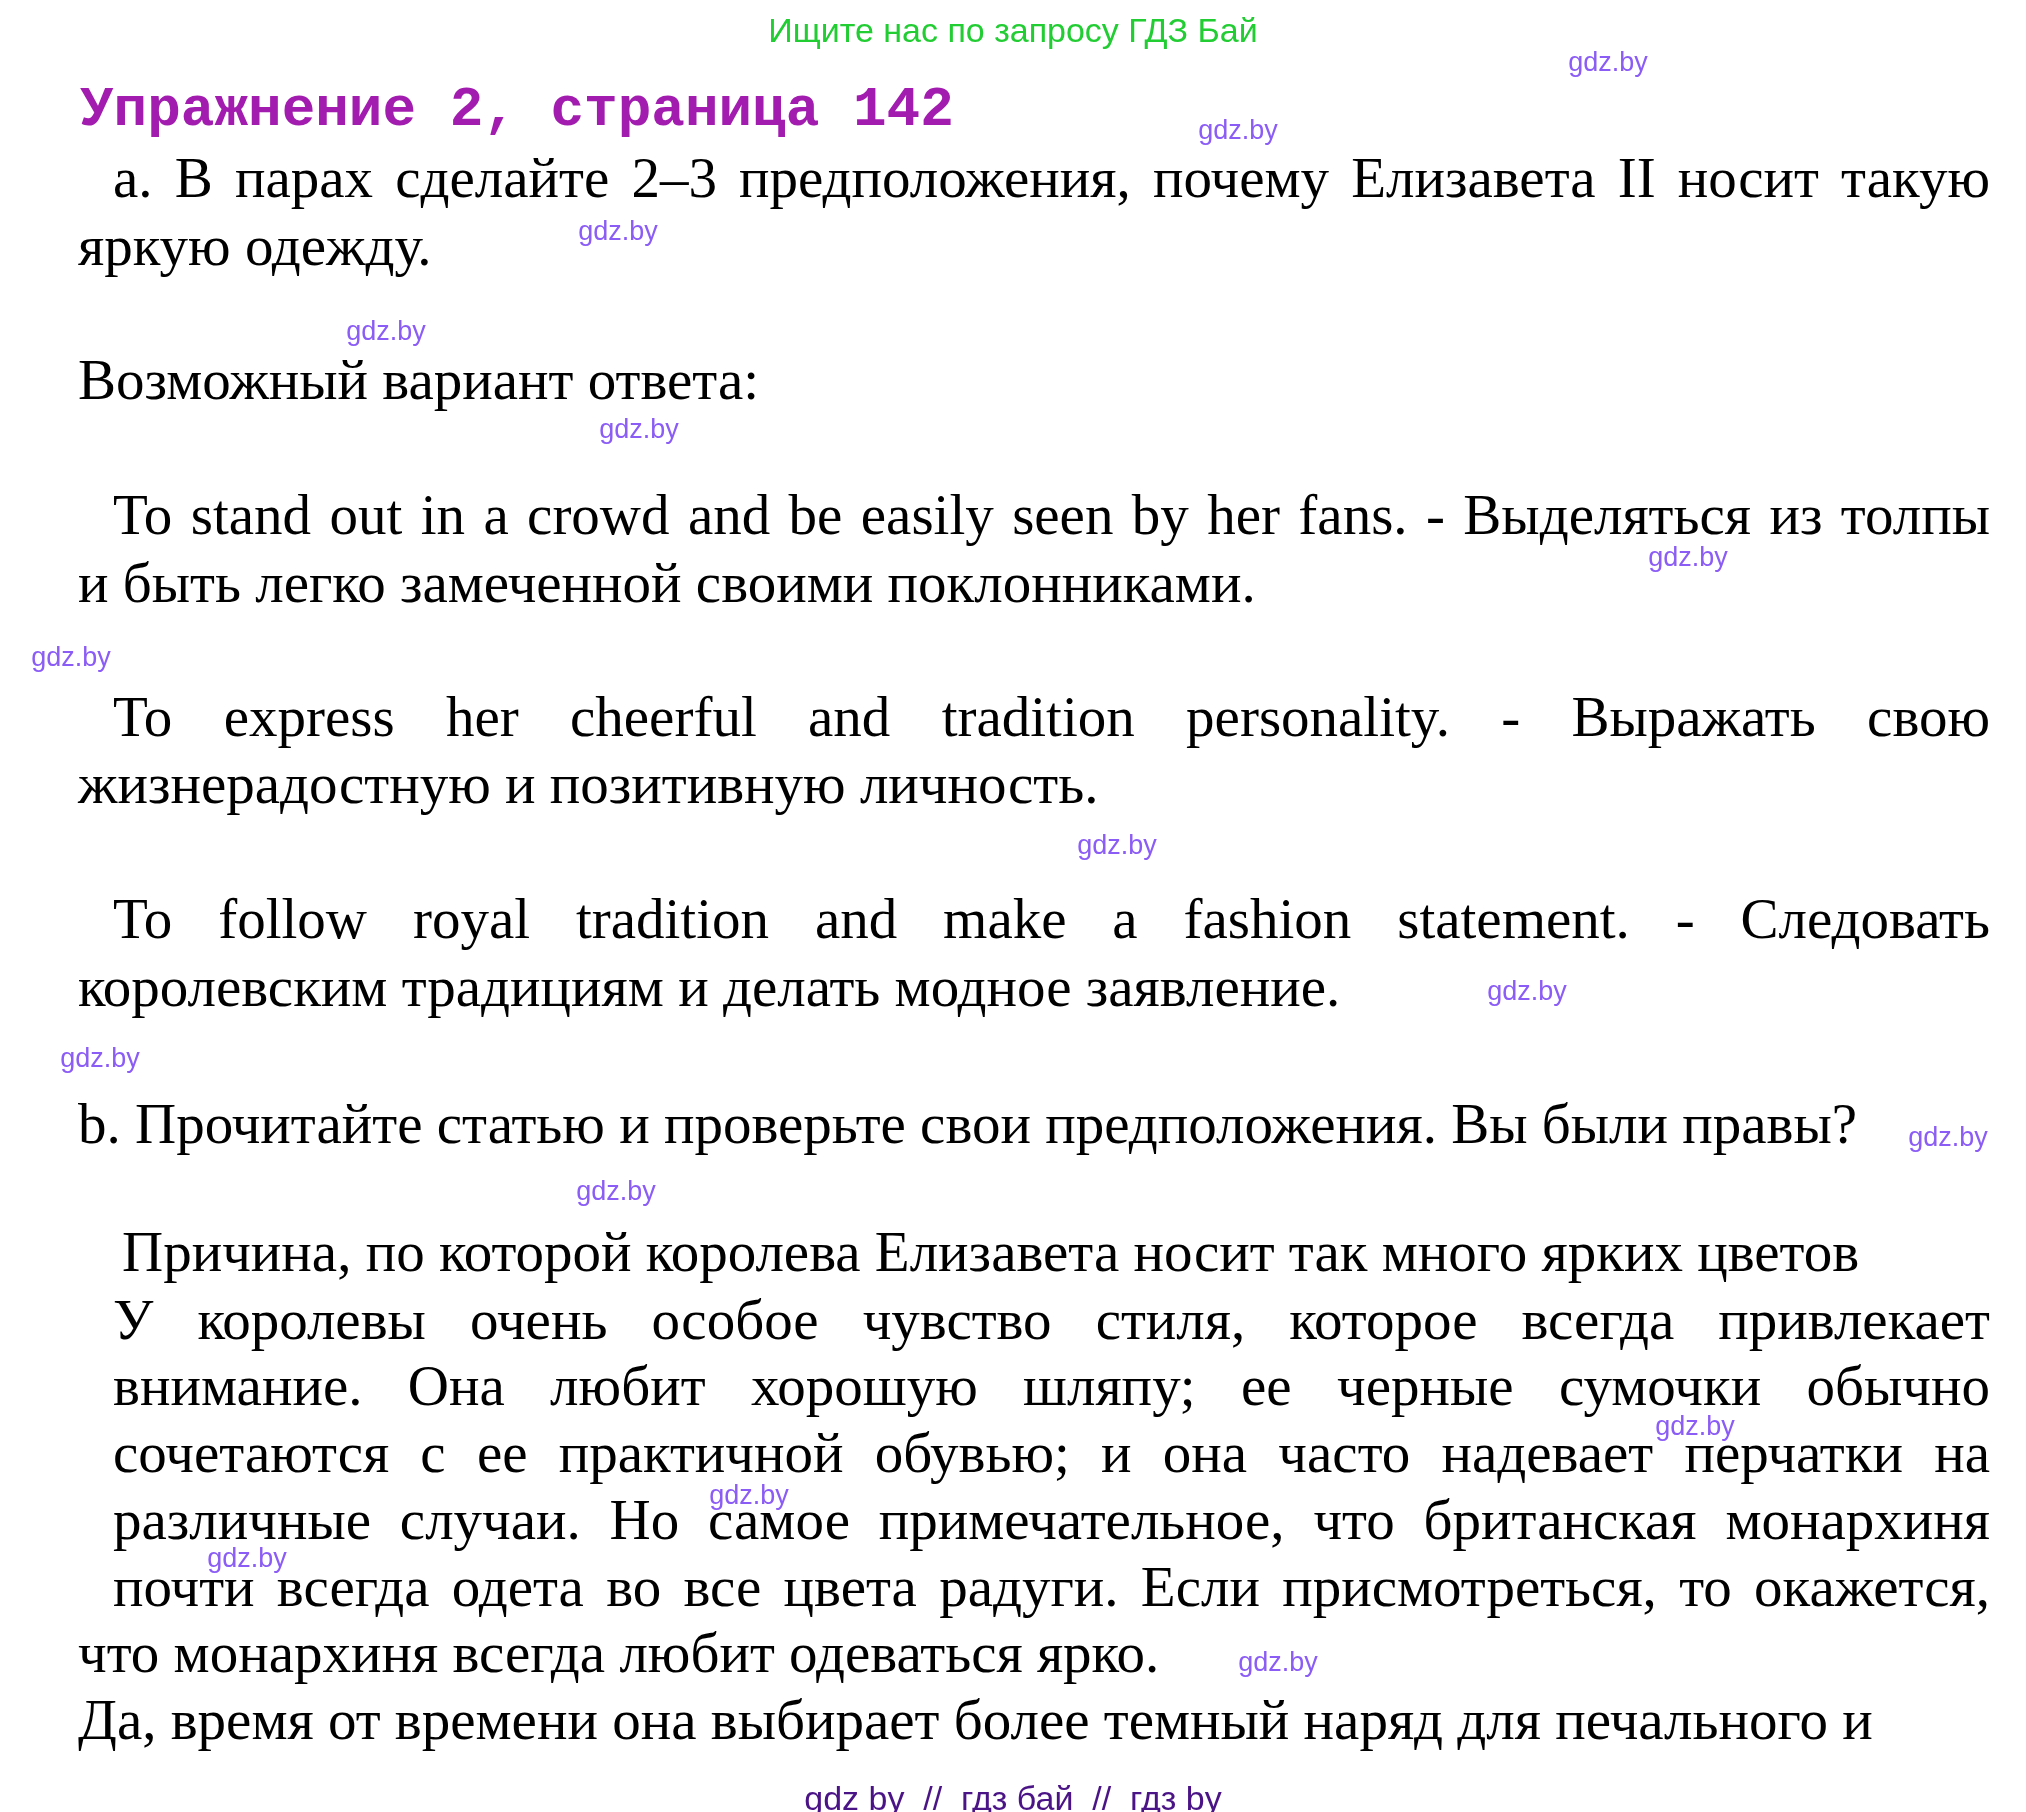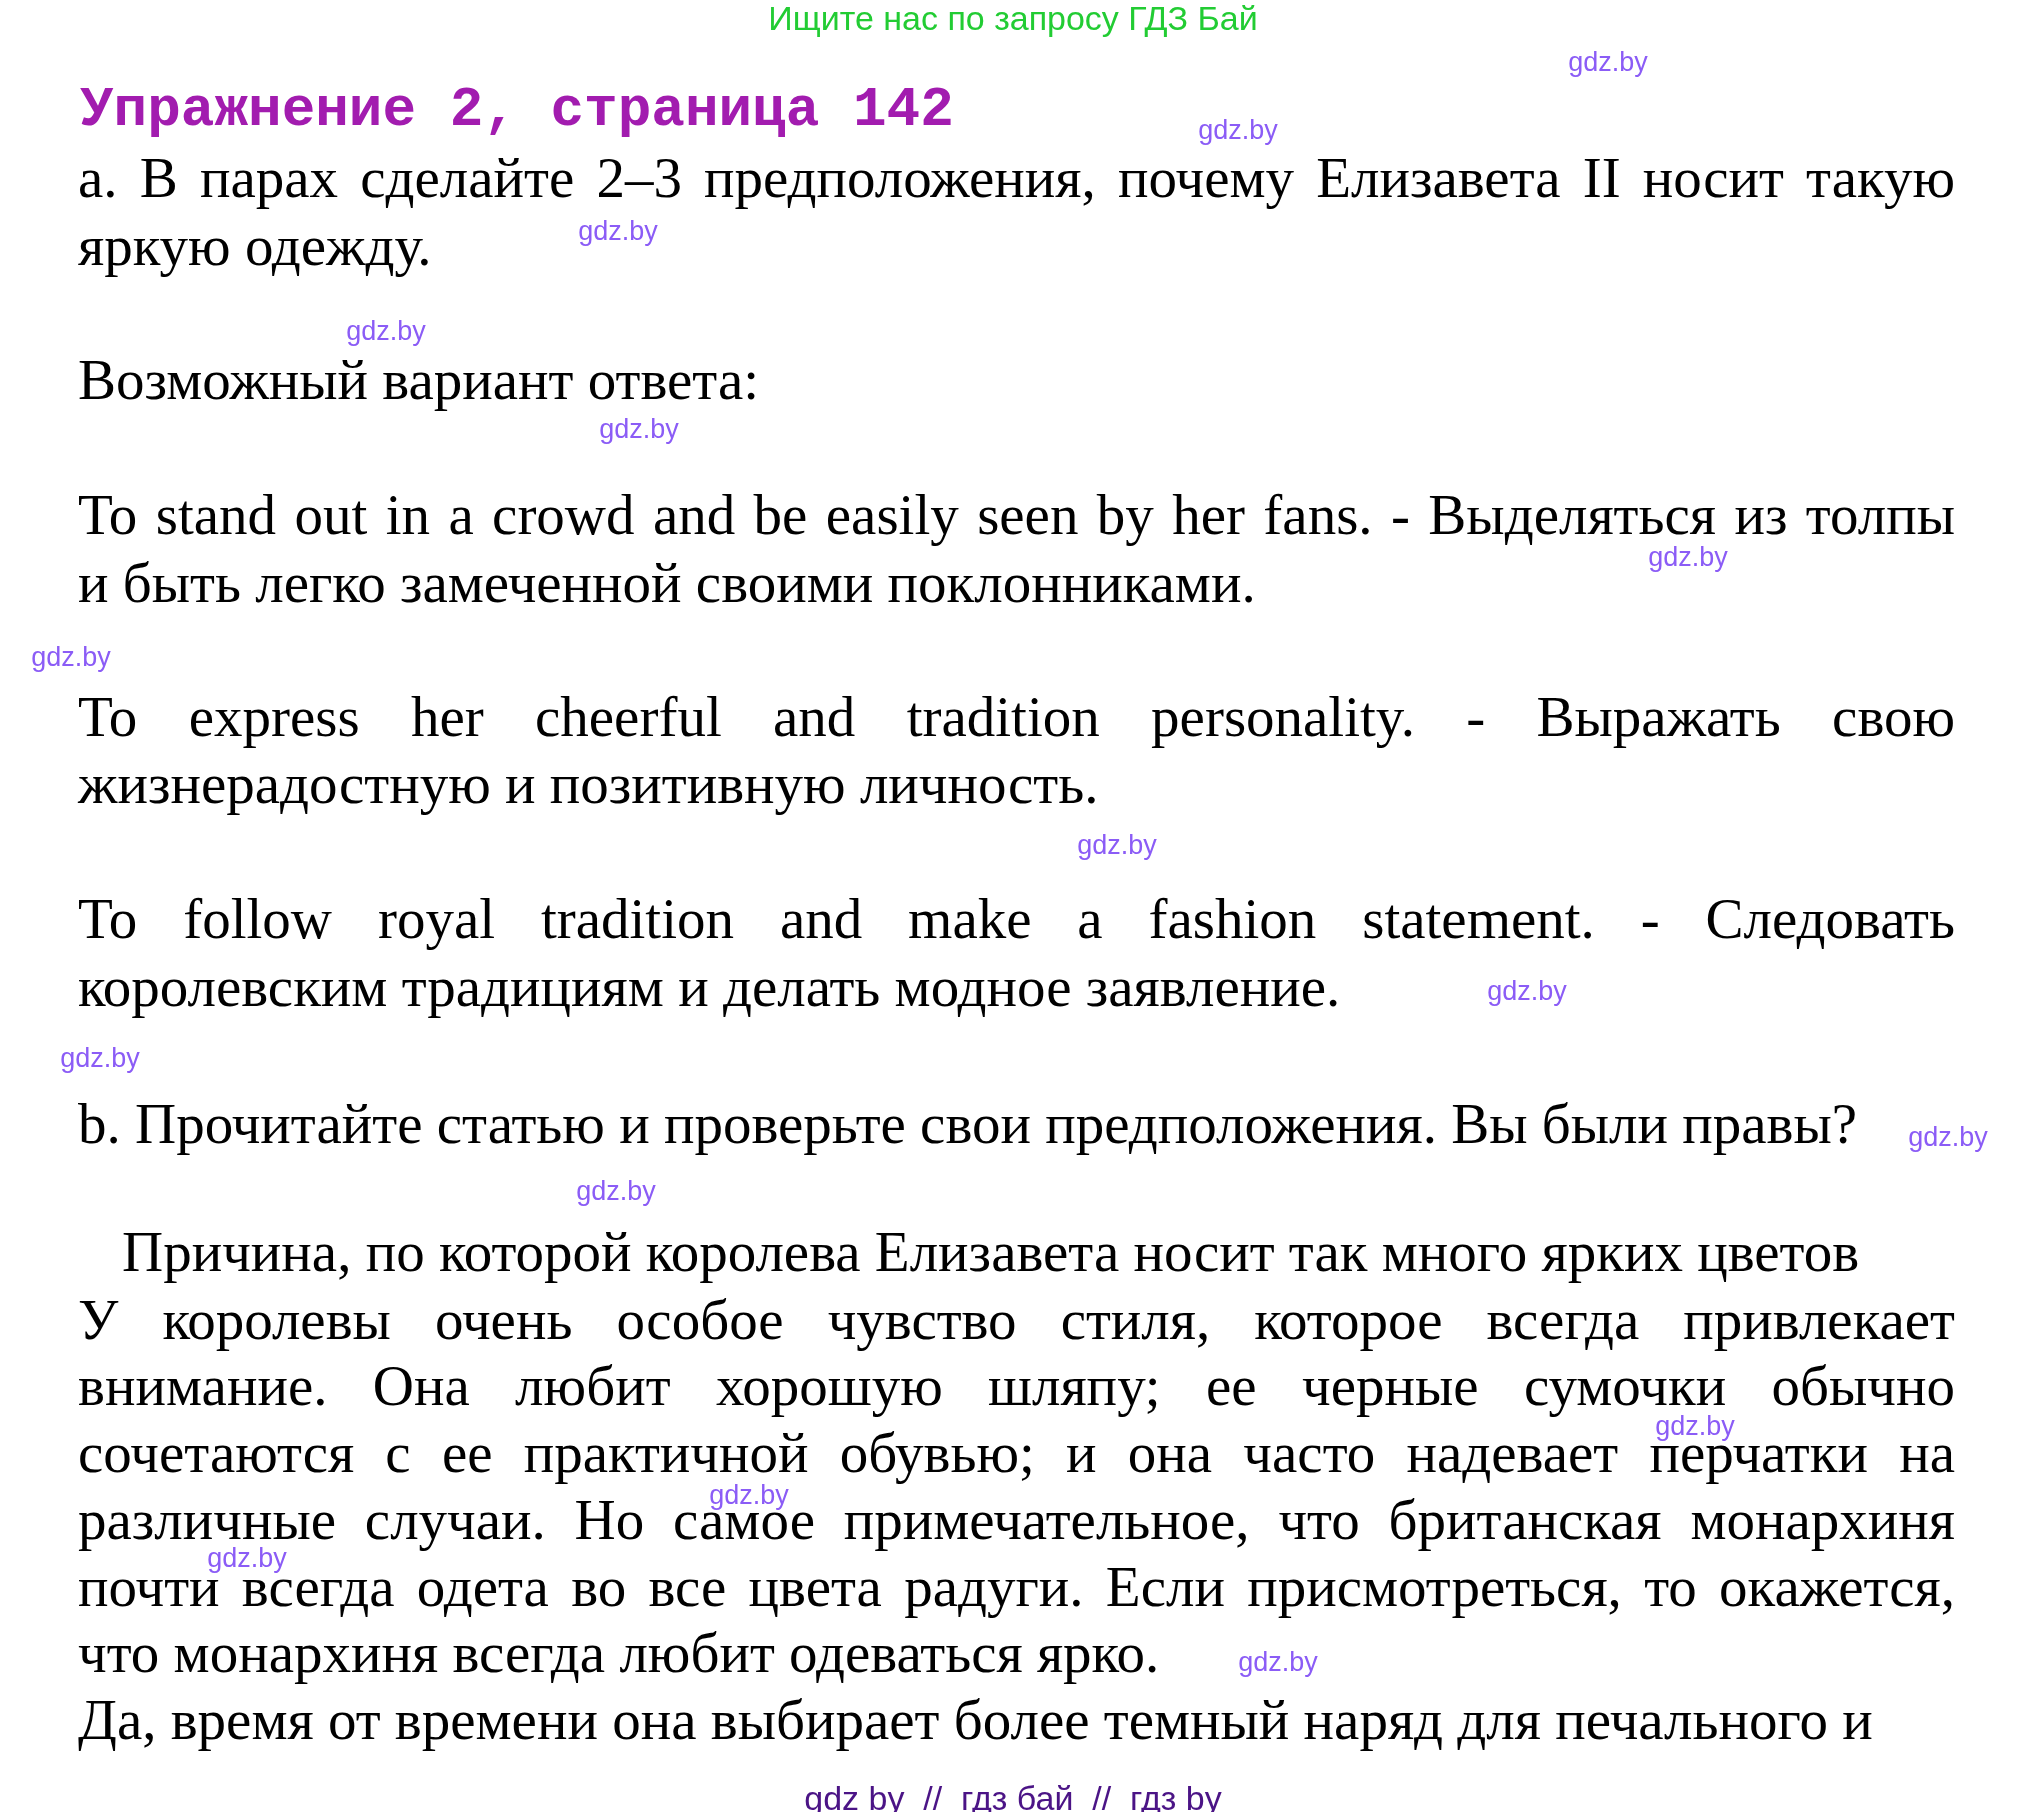--- a/index.html
+++ b/index.html
@@ -1,23 +1,23 @@
 <!DOCTYPE html>
 <html><head>
 <meta charset="utf-8">
 <style>
   html, body { margin:0; padding:0; background:#ffffff; }
   body { width:2026px; height:1812px; position:relative; overflow:hidden; }
-  .hdr { position:absolute; left:0; width:2026px; top:0; text-align:center;
+  .hdr { position:absolute; left:0; width:2026px; top:12px; text-align:center;
          font-family:"Liberation Sans", sans-serif; font-size:34px; color:#22cc33; line-height:36px; }
   .title { position:absolute; left:80px; top:78px; font-family:Liberation Mono, monospace;
            font-weight:bold; font-size:56px; line-height:64px; color:#a21caf; white-space:nowrap; }
   .line { position:absolute; left:78px; width:1877px; font-family:"Liberation Serif", serif;
           font-size:57px; line-height:64px; color:#000; white-space:nowrap; }
-  .line.just { text-align:justify; text-align-last:justify; white-space:normal; height:64px; overflow:hidden; }
+  .line.just { text-align:justify; text-align-last:justify; white-space:normal; height:64px; overflow:hidden;margin-left:35px; }
   .line.indent { left:122px; width:auto;text-align:center; }
   .wm { position:absolute; font-family:"Liberation Sans", sans-serif; font-size:27px; line-height:30px;
         color:#8b5cf6; white-space:nowrap; transform:translate(-50%,-50%); }
   .footer { position:absolute; left:0; width:2026px; top:1780px; text-align:center;
             font-family:"Liberation Sans", sans-serif; font-size:34px; line-height:36px; color:#4b1486; white-space:pre; }
 </style>
 </head>
 <body>
 
 <div class="hdr">Ищите нас по запросу ГДЗ Бай</div>

